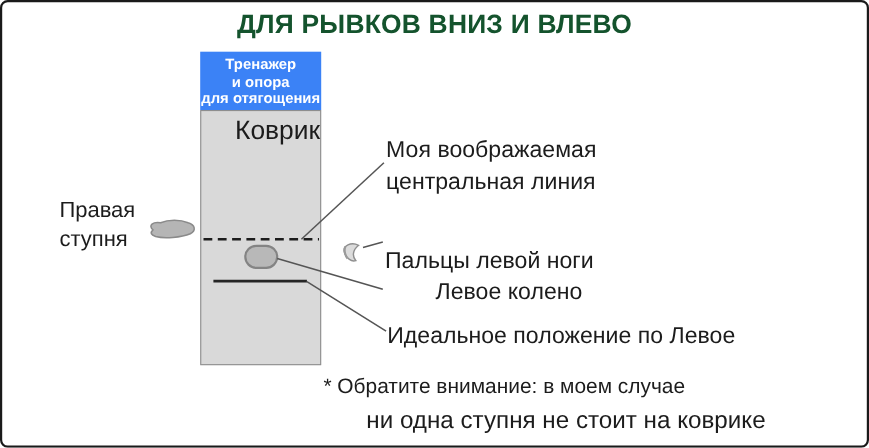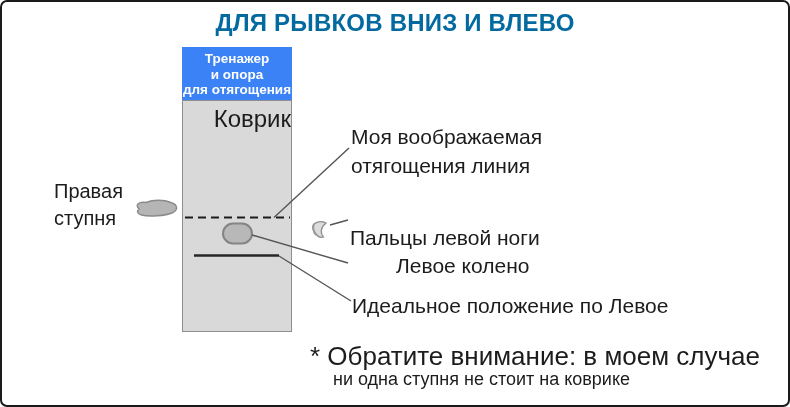--- a/index.html
+++ b/index.html
@@ -19,21 +19,21 @@
   }
   .title {
     position: absolute;
     left: 0;
     top: 7px;
     width: 100%;
     text-align: center;
     font-size: 24px;
     font-weight: 700;
     letter-spacing: 0.2px;
-    color: #0369a1;
+    color: #14532d;
   }
   .equipment-box {
     position: absolute;
     left: 180px;
     top: 45px;
     width: 110px;
     height: 53px;
     background: #3b82f6;
     color: #ffffff;
     text-align: center;
@@ -76,22 +76,22 @@
     left: 52px;
     top: 176px;
     width: 100px;
     font-size: 20px;
     line-height: 1.35;
   }
   .lbl-center-line { left: 349px; top: 121px; width: 225px; }
   .lbl-left-toes   { left: 348px; top: 210px; white-space: nowrap; margin-top: 12px; }
   .lbl-left-knee   { left: 350px; top: 250px; white-space: nowrap; margin-left: 44px; }
   .lbl-ideal       { left: 350px; top: 290px; white-space: nowrap; }
-  .note-line1 { left: 308px; top: 337px; font-size: 26px; white-space: nowrap; }
-  .note-line2 { left: 331px; top: 365px; font-size: 18px; white-space: nowrap; }
+  .note-line1 { left: 292px; top: 337px; font-size: 19px; white-space: nowrap; }
+  .note-line2 { left: 331px; top: 365px; font-size: 22px; white-space: nowrap; }
 </style>
 </head>
 <body>
 
 <div class="frame">
 
   <div class="title">ДЛЯ РЫВКОВ ВНИЗ И ВЛЕВО</div>
 
   <div class="equipment-box">
     <span>Тренажер</span>
@@ -120,21 +120,21 @@
     <path d="M312,222 C310.5,225 311.5,230 314,233" fill="none" stroke="#9a9a9a" stroke-width="2"></path>
 
     <line x1="272" y1="215.5" x2="347" y2="146" stroke="#555555" stroke-width="1.4"></line>
     <line x1="328" y1="223" x2="346" y2="218" stroke="#555555" stroke-width="1.4"></line>
     <line x1="250" y1="233" x2="346" y2="261" stroke="#555555" stroke-width="1.4"></line>
     <line x1="277" y1="254" x2="349" y2="299" stroke="#555555" stroke-width="1.4"></line>
   </svg>
 
   <div class="lbl lbl-right-foot">Правая ступня</div>
 
-  <div class="lbl lbl-center-line">Моя воображаемая отягощения линия</div>
+  <div class="lbl lbl-center-line">Моя воображаемая центральная линия</div>
 
   <div class="lbl lbl-left-toes">Пальцы левой ноги</div>
 
   <div class="lbl lbl-left-knee">Левое колено</div>
 
   <div class="lbl lbl-ideal">Идеальное положение по Левое</div>
 
   <div class="lbl note-line1">* Обратите внимание: в моем случае</div>
 
   <div class="lbl note-line2">ни одна ступня не стоит на коврике</div>

